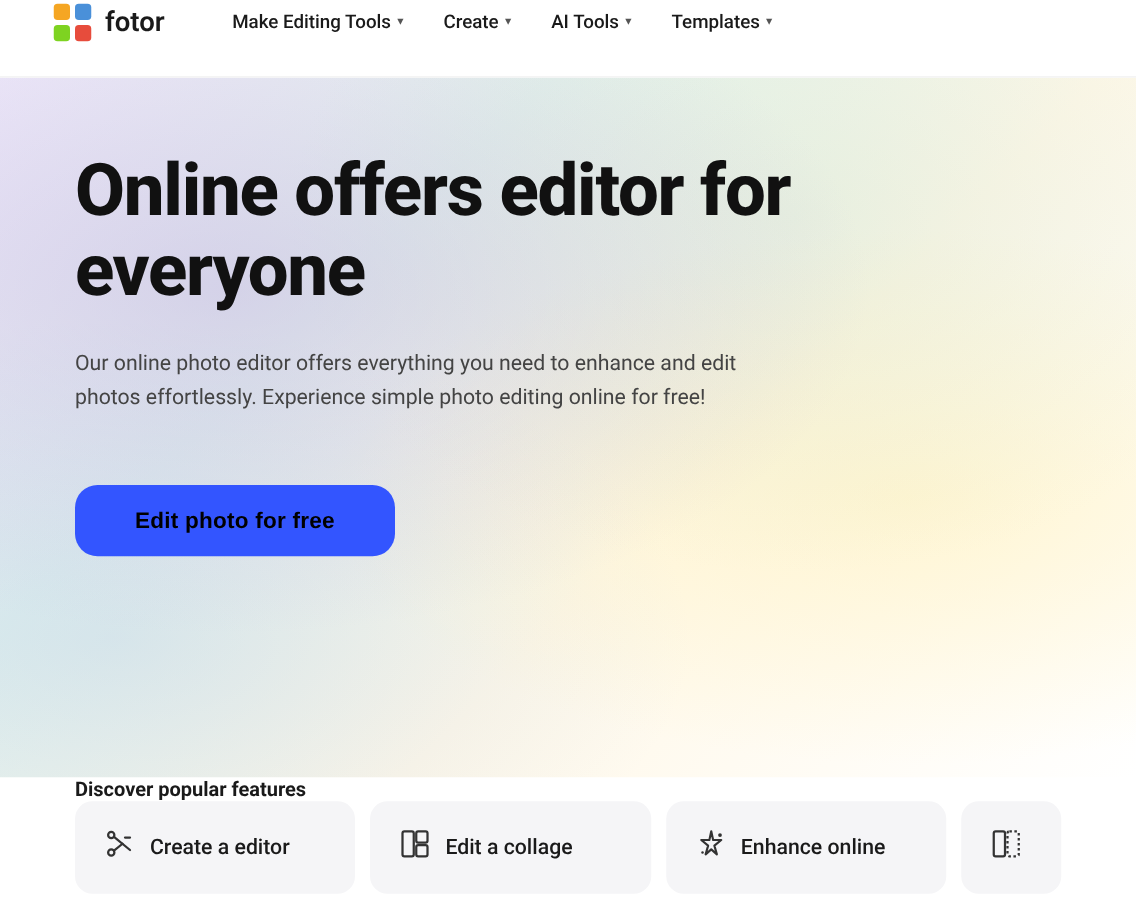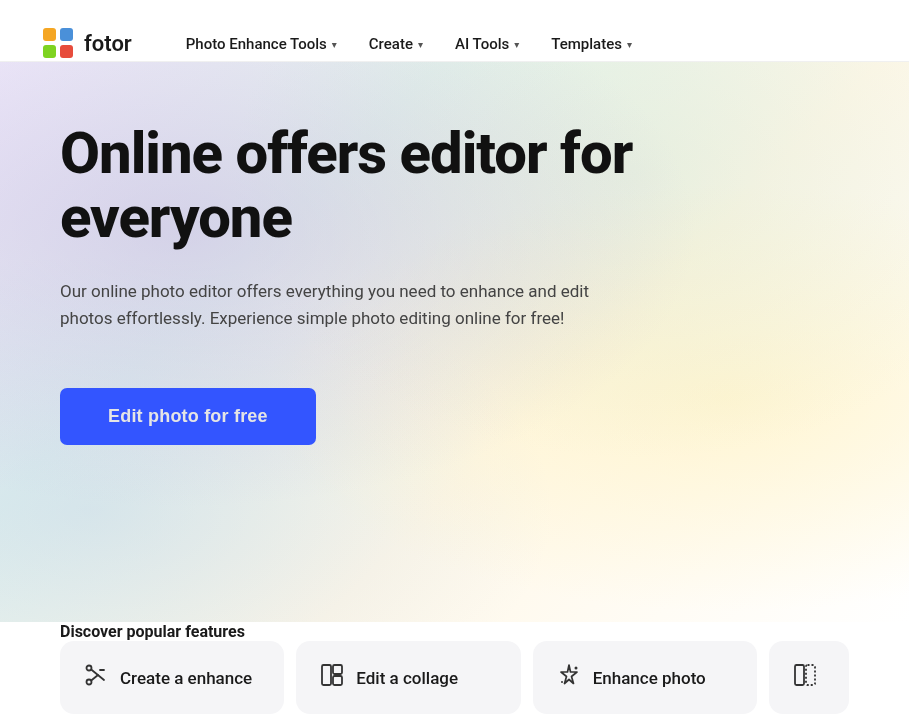--- a/index.html
+++ b/index.html
@@ -12,21 +12,21 @@
       font-family: -apple-system, BlinkMacSystemFont, 'Segoe UI', Roboto, sans-serif;
       width: 909px;
       height: 726px;
       overflow: hidden;
       background: white;
     }
 
     
     .header {
       display: flex;
-      align-items: flex-end;
+      align-items: flex-start;
       padding: 0 40px;
       height: 62px;
       background: rgba(255,255,255,0.85);
       backdrop-filter: blur(8px);
       position: relative;
       z-index: 10;
       border-bottom: 1px solid rgba(0,0,0,0.06);
     }
 
     .logo {
@@ -115,25 +115,25 @@
       font-size: 17px;
       color: #444444;
       line-height: 1.6;
       margin-bottom: 56px;
       max-width: 560px;
     }
 
     .cta-button {
       display: inline-block;
       background: #3355ff;
-      color: #e5e5e5;
+      color: #000000;
       font-size: 18px;
       font-weight: 600;
       padding: 18px 48px;
-      border-radius: 7px;
+      border-radius: 18px;
       cursor: pointer;
       border: none;
       letter-spacing: 0.2px;
     }
 
     
     .features-section {
       position: relative;
       z-index: 1;
       padding: 0 60px;
@@ -199,21 +199,21 @@
       <rect x="3" y="3" width="13" height="13" rx="3" fill="#f5a623"></rect>
       <rect x="20" y="3" width="13" height="13" rx="3" fill="#4a90d9"></rect>
       <rect x="3" y="20" width="13" height="13" rx="3" fill="#7ed321"></rect>
       <rect x="20" y="20" width="13" height="13" rx="3" fill="#e74c3c"></rect>
     </svg>
     <span class="logo-text">fotor</span>
   </a>
 
   <nav class="nav">
     <div class="nav-item">
-      <span>Photo Enhance Tools</span>
+      <span>Make Editing Tools</span>
       <span class="chevron">▾</span>
     </div>
     <div class="nav-item">
       <span>Create</span>
       <span class="chevron">▾</span>
     </div>
     <div class="nav-item">
       <span>AI Tools</span>
       <span class="chevron">▾</span>
     </div>
@@ -241,21 +241,21 @@
       <span class="feature-icon">
         
         <svg width="24" height="24" viewBox="0 0 24 24" fill="none" xmlns="http://www.w3.org/2000/svg">
           <circle cx="5" cy="5" r="2.5" stroke="#333" stroke-width="1.8"></circle>
           <circle cx="5" cy="19" r="2.5" stroke="#333" stroke-width="1.8"></circle>
           <line x1="7.2" y1="6.5" x2="20" y2="17" stroke="#333" stroke-width="1.8" stroke-linecap="round"></line>
           <line x1="7.2" y1="17.5" x2="14" y2="12" stroke="#333" stroke-width="1.8" stroke-linecap="round"></line>
           <line x1="16" y1="7" x2="20" y2="7" stroke="#333" stroke-width="1.8" stroke-linecap="round"></line>
         </svg>
       </span>
-      <span class="feature-label">Create a enhance</span>
+      <span class="feature-label">Create a editor</span>
     </div>
 
     <div class="feature-card">
       <span class="feature-icon">
         <svg width="24" height="24" viewBox="0 0 24 24" fill="none" xmlns="http://www.w3.org/2000/svg">
           <rect x="2" y="2" width="9" height="20" rx="1.5" stroke="#333" stroke-width="1.8"></rect>
           <rect x="13" y="2" width="9" height="9" rx="1.5" stroke="#333" stroke-width="1.8"></rect>
           <rect x="13" y="13" width="9" height="9" rx="1.5" stroke="#333" stroke-width="1.8"></rect>
         </svg>
       </span>
@@ -263,21 +263,21 @@
     </div>
 
     <div class="feature-card">
       <span class="feature-icon">
         <svg width="24" height="24" viewBox="0 0 24 24" fill="none" xmlns="http://www.w3.org/2000/svg">
           <path d="M12 2L13.5 9H20L14.5 13.5L16.5 20.5L12 16.5L7.5 20.5L9.5 13.5L4 9H10.5L12 2Z" stroke="#333" stroke-width="1.7" stroke-linejoin="round"></path>
           <circle cx="19" cy="5" r="1.5" fill="#333"></circle>
           <circle cx="5" cy="19" r="1" fill="#333"></circle>
         </svg>
       </span>
-      <span class="feature-label">Enhance photo</span>
+      <span class="feature-label">Enhance online</span>
     </div>
 
     <div class="feature-card-partial">
       <span class="feature-icon">
         <svg width="24" height="24" viewBox="0 0 24 24" fill="none" xmlns="http://www.w3.org/2000/svg">
           <rect x="2" y="2" width="9" height="20" rx="1.5" stroke="#333" stroke-width="1.8"></rect>
           <rect x="13" y="2" width="9" height="20" rx="1.5" stroke="#333" stroke-width="1.8" stroke-dasharray="2 2"></rect>
         </svg>
       </span>
     </div>

